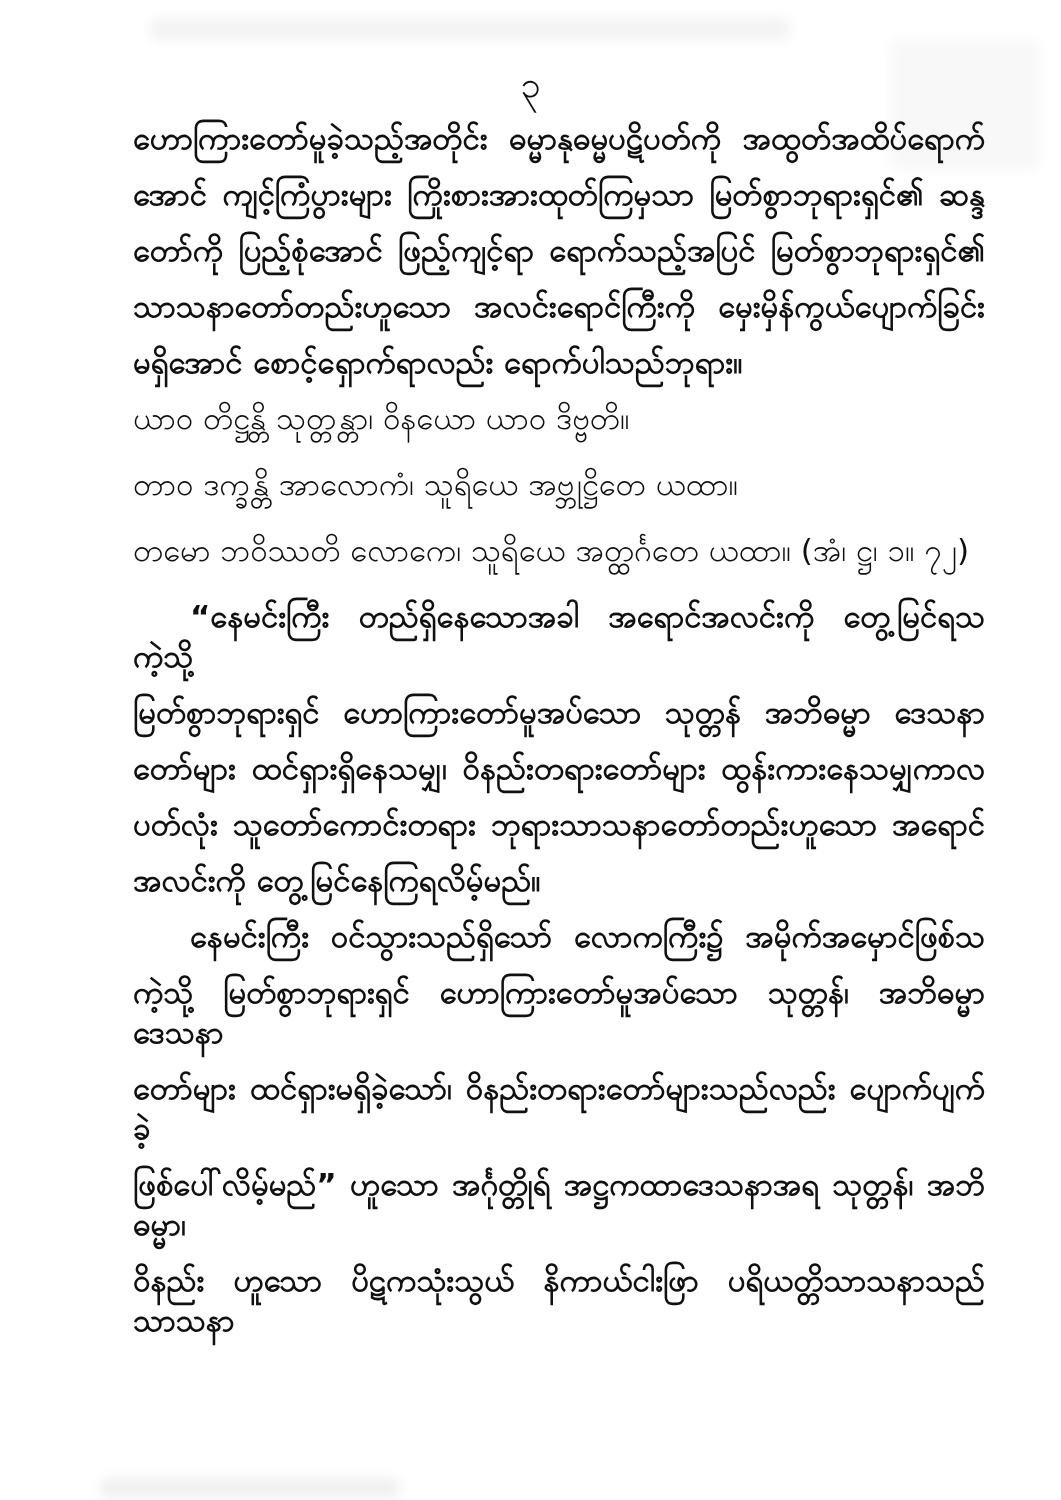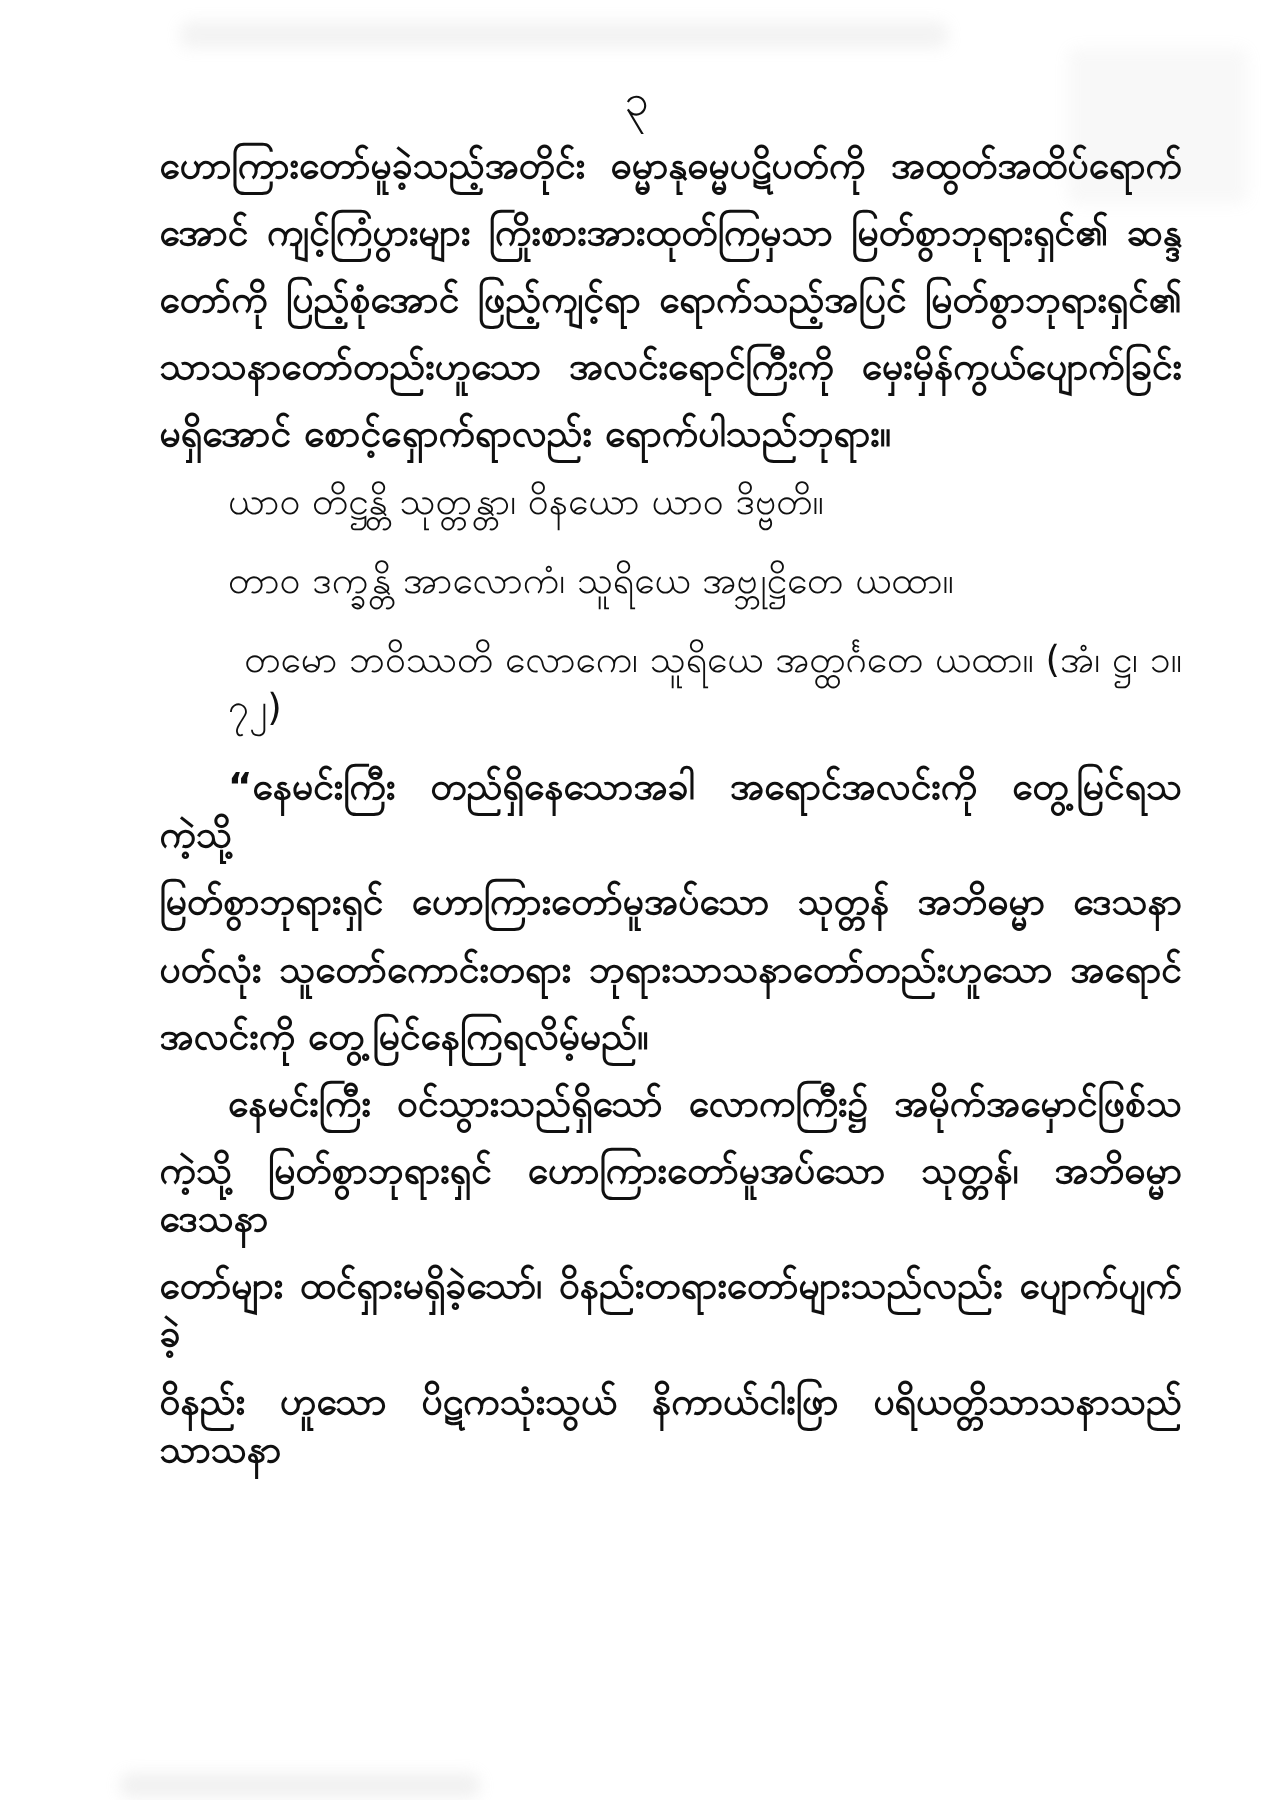--- a/index.html
+++ b/index.html
@@ -42,21 +42,20 @@
     text-align: justify;
     text-align-last: justify;
   }
   .lastline {
     text-align: center;
     text-align-last: left;
   }
   .indent-first .line:first-child { text-indent: 57px; }
   .verse-block { margin: 6px 0 10px 0; }
   .verse-block .line {
-    margin-left: 57px;
     margin-bottom: 26px;
     text-align: right;
     text-align-last: left;
   }
   
   .smudge {
     position: absolute;
     background: #bdbdbd;
     opacity: 0.18;
     filter: blur(6px);
@@ -90,26 +89,28 @@
 
     <div class="verse-block">
       <div class="line">ယာဝ တိဋ္ဌန္တိ သုတ္တန္တာ၊ ဝိနယော ယာဝ ဒိဗ္ဗတိ။</div>
       <div class="line">တာဝ ဒက္ခန္တိ အာလောကံ၊ သူရိယေ အဗ္ဘုဋ္ဌိတေ ယထာ။</div>
       <div class="line">တမော ဘဝိဿတိ လောကေ၊ သူရိယေ အတ္ထင်္ဂတေ ယထာ။ (အံ၊ ဋ္ဌ၊ ၁။ ၇၂)</div>
     </div>
 
     <div class="para indent-first">
       <div class="line just">“နေမင်းကြီး တည်ရှိနေသောအခါ အရောင်အလင်းကို တွေ့မြင်ရသကဲ့သို့</div>
       <div class="line just">မြတ်စွာဘုရားရှင် ဟောကြားတော်မူအပ်သော သုတ္တန် အဘိဓမ္မာ ဒေသနာ</div>
+      <div class="line just">တော်များ ထင်ရှားရှိနေသမျှ၊ ဝိနည်းတရားတော်များ ထွန်းကားနေသမျှကာလ</div>
       <div class="line just">ပတ်လုံး သူတော်ကောင်းတရား ဘုရားသာသနာတော်တည်းဟူသော အရောင်</div>
       <div class="line lastline">အလင်းကို တွေ့မြင်နေကြရလိမ့်မည်။</div>
     </div>
 
     <div class="para indent-first">
       <div class="line just">နေမင်းကြီး ဝင်သွားသည်ရှိသော် လောကကြီး၌ အမိုက်အမှောင်ဖြစ်သ</div>
       <div class="line just">ကဲ့သို့ မြတ်စွာဘုရားရှင် ဟောကြားတော်မူအပ်သော သုတ္တန်၊ အဘိဓမ္မာ ဒေသနာ</div>
       <div class="line just">တော်များ ထင်ရှားမရှိခဲ့သော်၊ ဝိနည်းတရားတော်များသည်လည်း ပျောက်ပျက်ခဲ့</div>
+      <div class="line just">ဖြစ်ပေါ်လိမ့်မည်” ဟူသော အင်္ဂုတ္တိုရ် အဋ္ဌကထာဒေသနာအရ သုတ္တန်၊ အဘိဓမ္မာ၊</div>
       <div class="line just">ဝိနည်း ဟူသော ပိဋကသုံးသွယ် နိကာယ်ငါးဖြာ ပရိယတ္တိသာသနာသည် သာသနာ</div>
 
     </div>
 
   </div>
 </div>
 
 </body></html>

